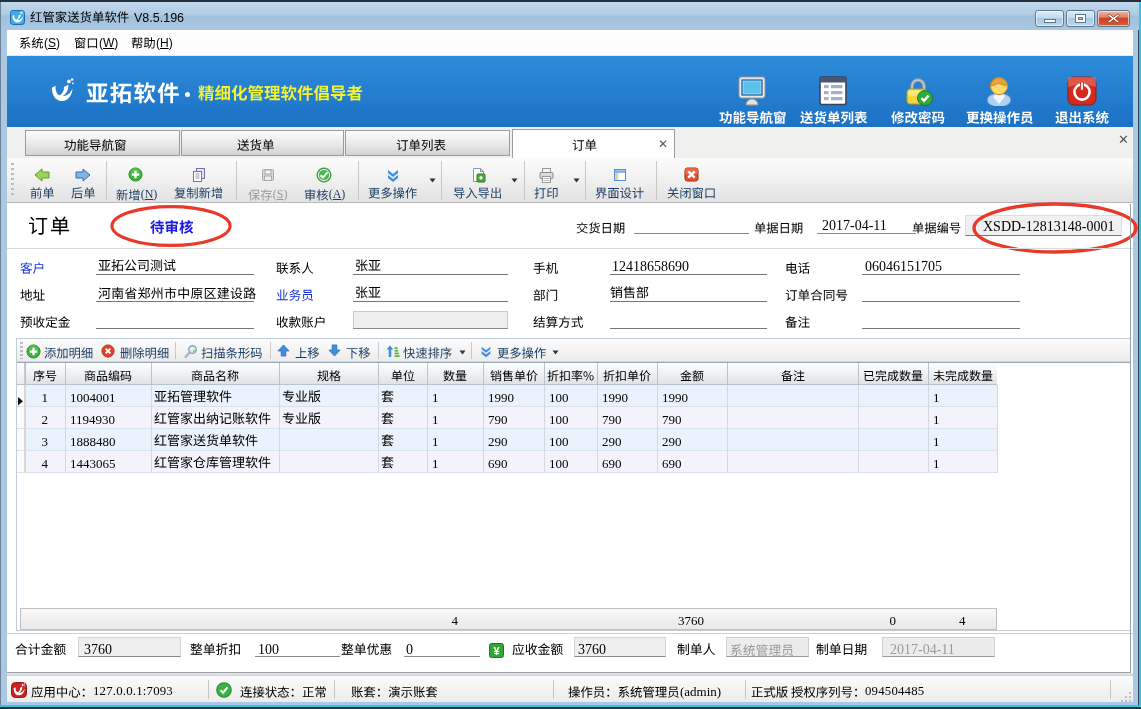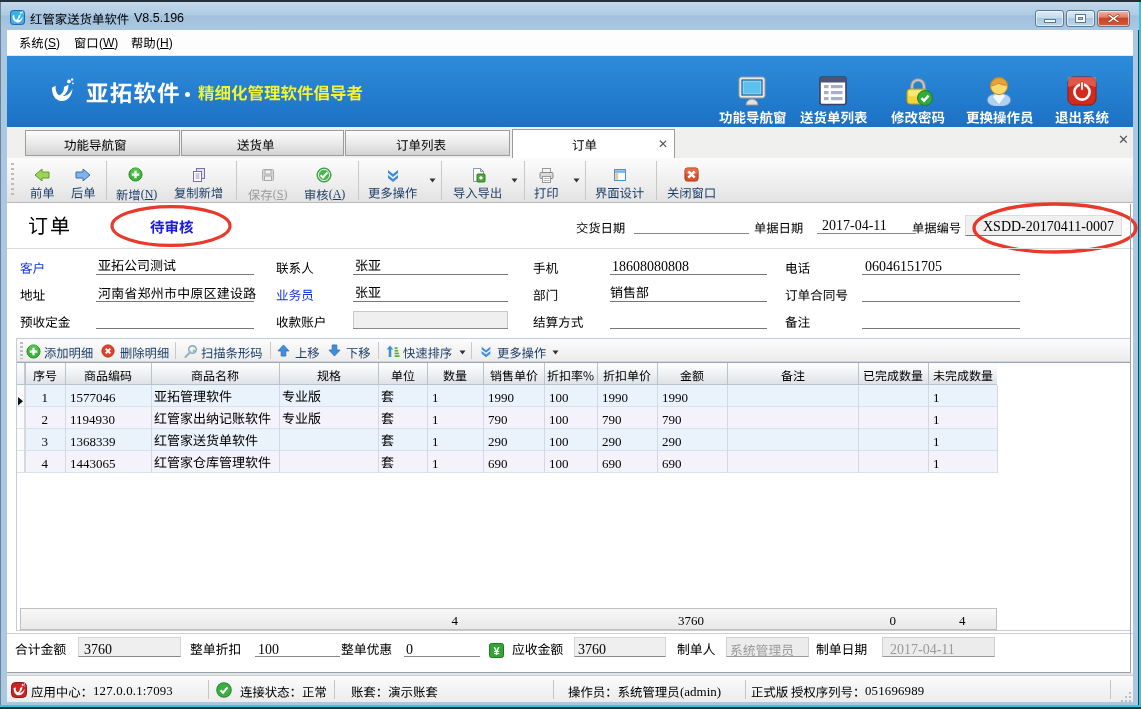--- a/index.html
+++ b/index.html
@@ -220,21 +220,21 @@
     <div class="abs" style="left:1px;top:2px;width:1138px;height:28px;background:linear-gradient(#c3d8eb,#aecbe3 45%,#a0c0dc 50%,#abc8e1)"></div>
     <div class="" style="position:absolute;left:10px;top:10px;">
       <svg width="15" height="15" viewBox="0 0 16 16" style="display:block">
         <rect x="0.5" y="0.5" width="15" height="15" rx="3" fill="#38b0e8" stroke="#1b5fa6"></rect>
         <path d="M2.6 6.2 C2.6 10.4 4.6 13 7.6 13.3 C11.2 13.6 13.4 10.2 13.6 6.8 C12.2 9.5 10.2 10.9 8.4 10.7 C10.4 9.3 11.6 7.2 11.4 4.6 L9 5.9 C9.2 7.9 8.2 9.6 6.6 10.3 C5.2 9.5 4.4 7.9 4.6 5.2 Z" fill="#fff"></path>
         <circle cx="11.7" cy="2.9" r="1" fill="#fff"></circle>
         <circle cx="13.4" cy="1.9" r="0.65" fill="#fff"></circle>
         <circle cx="13.8" cy="3.9" r="0.5" fill="#fff"></circle>
       </svg>
     </div>
-    <div class="" style="position:absolute;left:30px;top:11px;display:flex;align-items:flex-end">
+    <div class="" style="position:absolute;left:30px;top:11px;display:flex;align-items:flex-start">
       <svg class="ct" style="width:99px;height:12px;" viewBox="0 0 99 12" fill="#000">
         <g transform="translate(0,10.66) scale(0.0124,-0.0124)">
           <use href="#r7ea2" x="0"></use>
           <use href="#r7ba1" x="1000"></use>
           <use href="#r5bb6" x="2000"></use>
           <use href="#r9001" x="3000"></use>
           <use href="#r8d27" x="4000"></use>
           <use href="#r5355" x="5000"></use>
           <use href="#r8f6f" x="6000"></use>
           <use href="#r4ef6" x="7000"></use>
@@ -681,21 +681,21 @@
     <div class="abs" style="left:817px;top:233px;width:99px;height:1px;background:#888"></div>
     <div class="" style="position:absolute;left:912px;top:220px;"><svg class="ct" style="width:49px;height:12px;" viewBox="0 0 49 12" fill="#000">
         <g transform="translate(0,10.58) scale(0.0123,-0.0123)">
           <use href="#r5355" x="0"></use>
           <use href="#r636e" x="1000"></use>
           <use href="#r7f16" x="2000"></use>
           <use href="#r53f7" x="3000"></use>
         </g>
       </svg></div>
     <div class="abs" style="left:965px;top:215px;width:157px;height:21px;background:#f0f0f0;border:1px solid #ddd;border-bottom:1px solid #777"></div>
-    <div class="" style="position:absolute;left:983px;top:217px;"><span class="num" style="font-size:14px">XSDD-20170411-0007</span></div>
+    <div class="" style="position:absolute;left:983px;top:217px;"><span class="num" style="font-size:14px">XSDD-12813148-0001</span></div>
     <div class="abs" style="left:971px;top:202px;width:170px;height:52px;overflow:hidden"><svg width="172" height="52" viewBox="0 0 172 52">
         <ellipse cx="84" cy="26" rx="81" ry="24" fill="none" stroke="#e8392b" stroke-width="3.4"></ellipse>
       </svg></div>
     <div class="abs" style="left:7px;top:248px;width:1126px;height:1px;background:#dcdcdc"></div>
     <div class="" style="position:absolute;left:20px;top:260px;"><svg class="ct" style="width:25px;height:12px;" viewBox="0 0 25 12" fill="#1133dd">
         <g transform="translate(0,10.84) scale(0.0126,-0.0126)">
           <use href="#r5ba2" x="0"></use>
           <use href="#r6237" x="1000"></use>
         </g>
       </svg></div>
@@ -798,21 +798,21 @@
           <use href="#r6d4b" x="4000"></use>
           <use href="#r8bd5" x="5000"></use>
         </g>
       </svg></div>
     <div class="" style="position:absolute;left:355px;top:258px;"><svg class="ct" style="width:26px;height:13px;" viewBox="0 0 26 13" fill="#000">
         <g transform="translate(0,11.18) scale(0.013,-0.013)">
           <use href="#r5f20" x="0"></use>
           <use href="#r4e9a" x="1000"></use>
         </g>
       </svg></div>
-    <div class="" style="position:absolute;left:612px;top:257px;"><span class="num" style="font-size:14px">18608080808</span></div>
+    <div class="" style="position:absolute;left:612px;top:257px;"><span class="num" style="font-size:14px">12418658690</span></div>
     <div class="" style="position:absolute;left:865px;top:257px;"><span class="num" style="font-size:14px">06046151705</span></div>
     <div class="" style="position:absolute;left:98px;top:285px;"><svg class="ct" style="width:158px;height:12px;" viewBox="0 0 158 12" fill="#000">
         <g transform="translate(0,11.09) scale(0.0129,-0.0129)">
           <use href="#r6cb3" x="0"></use>
           <use href="#r5357" x="1023"></use>
           <use href="#r7701" x="2047"></use>
           <use href="#r90d1" x="3070"></use>
           <use href="#r5dde" x="4093"></use>
           <use href="#r5e02" x="5116"></use>
           <use href="#r4e2d" x="6140"></use>
@@ -1061,21 +1061,21 @@
           <use href="#r91cf" x="4000"></use>
         </g>
       </svg></div>
     <div class="abs" style="left:928px;top:363px;width:1px;height:22px;background:#b7c3cd"></div>
     <div class="abs" style="left:25px;top:385px;width:972px;height:22px;background:#eaf2fb;border-bottom:1px solid #d9e2ec"></div>
     <div class="abs" style="left:17px;top:385px;width:8px;height:22px;background:#fbfbfb;border-bottom:1px solid #e2e2e2;border-right:1px solid #d8d8d8"></div>
     <div class="abs" style="left:17.5px;top:392px"><svg width="5" height="9">
         <path d="M0 0 L5 4.2 L0 8.4 Z" fill="#111"></path>
       </svg></div>
     <div class="" style="position:absolute;left:41.5px;top:388px;"><span class="num" style="font-size:13px">1</span></div>
-    <div class="" style="position:absolute;left:70px;top:388px;"><span class="num" style="font-size:13px">1577046</span></div>
+    <div class="" style="position:absolute;left:70px;top:388px;"><span class="num" style="font-size:13px">1004001</span></div>
     <div class="" style="position:absolute;left:154px;top:389px;"><svg class="ct" style="width:78px;height:13px;" viewBox="0 0 78 13" fill="#000">
         <g transform="translate(0,11.18) scale(0.013,-0.013)">
           <use href="#r4e9a" x="0"></use>
           <use href="#r62d3" x="1000"></use>
           <use href="#r7ba1" x="2000"></use>
           <use href="#r7406" x="3000"></use>
           <use href="#r8f6f" x="4000"></use>
           <use href="#r4ef6" x="5000"></use>
         </g>
       </svg></div>
@@ -1156,21 +1156,21 @@
     <div class="abs" style="left:544px;top:407px;width:1px;height:22px;background:#cfdae6"></div>
     <div class="abs" style="left:597px;top:407px;width:1px;height:22px;background:#cfdae6"></div>
     <div class="abs" style="left:657px;top:407px;width:1px;height:22px;background:#cfdae6"></div>
     <div class="abs" style="left:727px;top:407px;width:1px;height:22px;background:#cfdae6"></div>
     <div class="abs" style="left:858px;top:407px;width:1px;height:22px;background:#cfdae6"></div>
     <div class="abs" style="left:928px;top:407px;width:1px;height:22px;background:#cfdae6"></div>
     <div class="abs" style="left:997px;top:407px;width:1px;height:22px;background:#cfdae6"></div>
     <div class="abs" style="left:25px;top:429px;width:972px;height:22px;background:#eaf2fb;border-bottom:1px solid #d9e2ec"></div>
     <div class="abs" style="left:17px;top:429px;width:8px;height:22px;background:#fbfbfb;border-bottom:1px solid #e2e2e2;border-right:1px solid #d8d8d8"></div>
     <div class="" style="position:absolute;left:41.5px;top:432px;"><span class="num" style="font-size:13px">3</span></div>
-    <div class="" style="position:absolute;left:70px;top:432px;"><span class="num" style="font-size:13px">1368339</span></div>
+    <div class="" style="position:absolute;left:70px;top:432px;"><span class="num" style="font-size:13px">1888480</span></div>
     <div class="" style="position:absolute;left:154px;top:433px;"><svg class="ct" style="width:104px;height:13px;" viewBox="0 0 104 13" fill="#000">
         <g transform="translate(0,11.18) scale(0.013,-0.013)">
           <use href="#r7ea2" x="0"></use>
           <use href="#r7ba1" x="1000"></use>
           <use href="#r5bb6" x="2000"></use>
           <use href="#r9001" x="3000"></use>
           <use href="#r8d27" x="4000"></use>
           <use href="#r5355" x="5000"></use>
           <use href="#r8f6f" x="6000"></use>
           <use href="#r4ef6" x="7000"></use>
@@ -1402,21 +1402,21 @@
           <use href="#r5f0f" x="1000"></use>
           <use href="#r7248" x="2000"></use>
           <use href="#r6388" x="3224"></use>
           <use href="#r6743" x="4224"></use>
           <use href="#r5e8f" x="5224"></use>
           <use href="#r5217" x="6224"></use>
           <use href="#r53f7" x="7224"></use>
           <use href="#rff1a" x="8224"></use>
         </g>
       </svg>
-      <span class="num" style="font-size:12.8px;letter-spacing:0.2px">051696989</span>
+      <span class="num" style="font-size:12.8px;letter-spacing:0.2px">094504485</span>
     </div>
     <div class="abs" style="left:1110px;top:680px;width:1px;height:19px;background:#c5c5c5"></div>
     <div class="abs" style="left:1121px;top:689px"><svg width="11" height="11">
         <circle cx="9" cy="1" r="1.1" fill="#b5b5b5"></circle>
         <circle cx="5" cy="5" r="1.1" fill="#b5b5b5"></circle>
         <circle cx="9" cy="5" r="1.1" fill="#b5b5b5"></circle>
         <circle cx="1" cy="9" r="1.1" fill="#b5b5b5"></circle>
         <circle cx="5" cy="9" r="1.1" fill="#b5b5b5"></circle>
         <circle cx="9" cy="9" r="1.1" fill="#b5b5b5"></circle>
       </svg></div>

